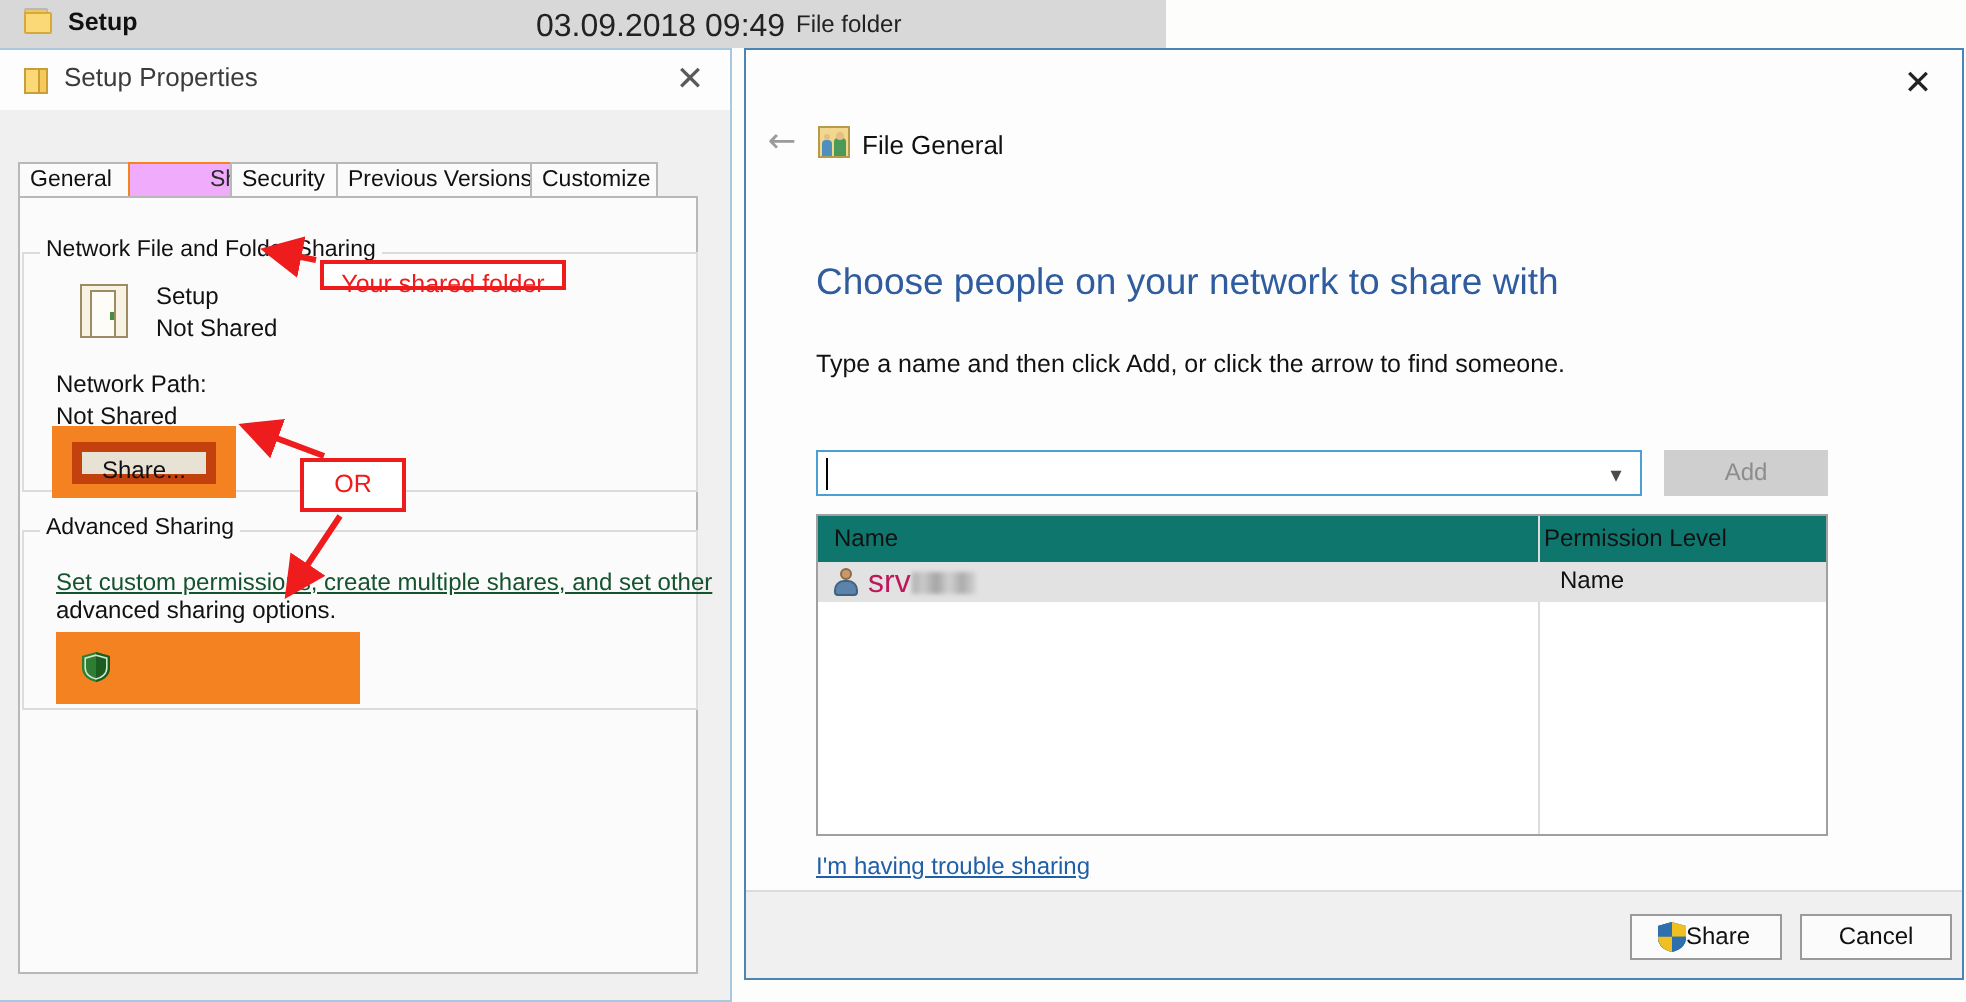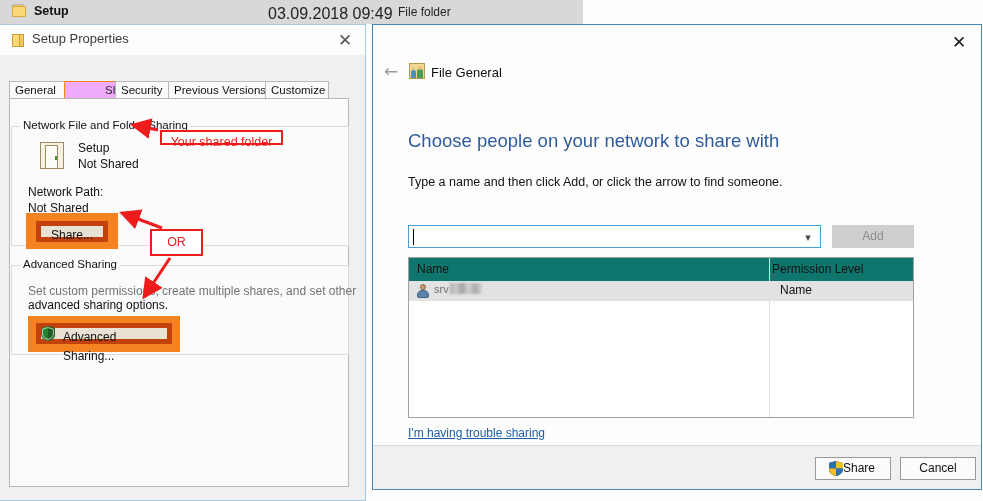--- a/index.html
+++ b/index.html
@@ -82,21 +82,21 @@
   #hl-adv{left:28px;top:291px;width:152px;height:36px;}
 
   .winbtn{
     position:absolute;background:#e8e2d4;border:5px solid #c2410c;box-sizing:border-box;
     font-size:12px;color:#111;text-align:center;
   }
   #btn-share{left:36px;top:196px;width:72px;height:21px;line-height:19px;}
   #btn-adv{left:36px;top:298px;width:136px;height:21px;line-height:19px;text-align:left;padding-left:22px;}
   #adv-shield{position:absolute;left:41px;top:301px;width:14px;height:15px;}
 
-  #adv-desc1{position:absolute;left:28px;top:259px;font-size:12px;color:#737373;}
+  #adv-desc1{position:absolute;left:28px;top:259px;font-size:12px;color:#14532d;text-decoration:underline;}
   #adv-desc2{position:absolute;left:28px;top:273px;font-size:12px;color:#111;}
 
   
   #fs{
     position:absolute;left:372px;top:24px;width:610px;height:466px;
     background:#fdfdfd;border:1px solid #4a86b5;box-sizing:border-box;
   }
   #fs-close{
     position:absolute;right:10px;top:6px;width:24px;height:22px;
     font-size:17px;line-height:22px;text-align:center;color:#222;font-weight:300;
@@ -138,21 +138,21 @@
   }
   #fs-list-head{position:absolute;left:0;top:0;right:0;height:23px;background:#0f766e;border-bottom:1px solid #e3e3e3;}
   .hcell{position:absolute;top:4px;font-size:12px;color:#111;}
   #hcell-name{left:8px;}
   #hcell-perm{left:363px;}
   #col-div{position:absolute;left:360px;top:0;width:1px;height:159px;background:#dcdcdc;}
   #fs-row{position:absolute;left:0;top:23px;width:504px;height:20px;background:#e2e2e2;}
   #row-usericon{position:absolute;left:8px;top:3px;width:12px;height:14px;}
   #row-usericon .h{position:absolute;left:3px;top:0;width:6px;height:6px;border-radius:50%;background:#c79a6b;border:1px solid #8a6b45;box-sizing:border-box;}
   #row-usericon .b{position:absolute;left:0px;top:6px;width:12px;height:8px;border-radius:5px 5px 2px 2px;background:#5c84ab;border:1px solid #40617f;box-sizing:border-box;}
-  #row-name{position:absolute;left:25px;top:2px;font-size:11px;color:#737373;}
+  #row-name{position:absolute;left:25px;top:2px;font-size:16px;color:#be185d;}
   #row-name .blur{
     display:inline-block;width:32px;height:11px;vertical-align:-1px;margin-left:1px;
     background:linear-gradient(90deg,#a8a8a8 0%,#c6c6c6 18%,#9a9a9a 38%,#cfcfcf 58%,#a2a2a2 78%,#d2d2d2 100%);
     filter:blur(1px);opacity:.85;
   }
   #row-perm{position:absolute;left:371px;top:2px;font-size:12px;color:#111;}
 
   #fs-link{position:absolute;left:35px;top:401px;font-size:12px;color:#1f5fa8;text-decoration:underline;}
 
   #fs-footer{
@@ -224,21 +224,20 @@
 
   <div class="hl" id="hl-share"></div>
   <div class="winbtn" id="btn-share">Share...</div>
 
   <div class="groupbox" id="gb2"></div>
   <div class="grouplabel" id="gb2-label">Advanced Sharing</div>
   <div id="adv-desc1">Set custom permissions, create multiple shares, and set other</div>
   <div id="adv-desc2">advanced sharing options.</div>
 
   <div class="hl" id="hl-adv"></div>
-  <div class="winbtn" id="btn-adv">Advanced Sharing...</div>
   <svg id="adv-shield" viewBox="0 0 14 15">
     <path d="M7 0 L14 2 V8 C14 12 10.5 14.3 7 15 C3.5 14.3 0 12 0 8 V2 Z" fill="#2f7d32"></path>
     <path d="M7 0 L14 2 V8 C14 12 10.5 14.3 7 15 Z" fill="#1d5c21"></path>
     <path d="M7 1.6 L12.4 3.1 V8 C12.4 11 9.7 12.9 7 13.5 C4.3 12.9 1.6 11 1.6 8 V3.1 Z" fill="none" stroke="#cfe8cf" stroke-width="0.8"></path>
   </svg>
 
 </div>
 
 <div id="fs">
   <div id="fs-close">✕</div>

